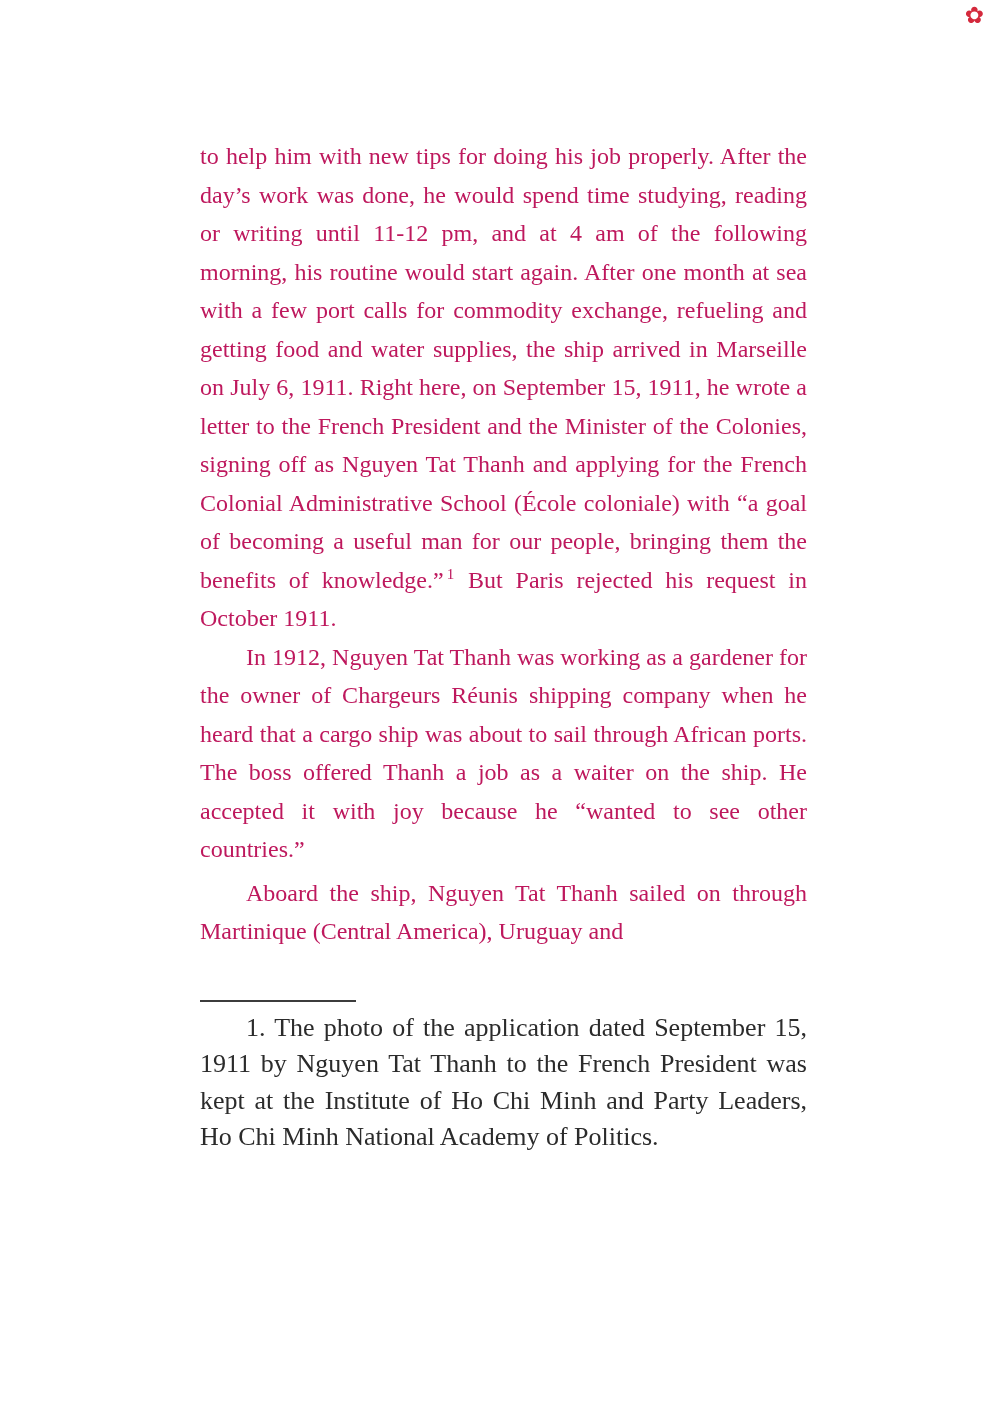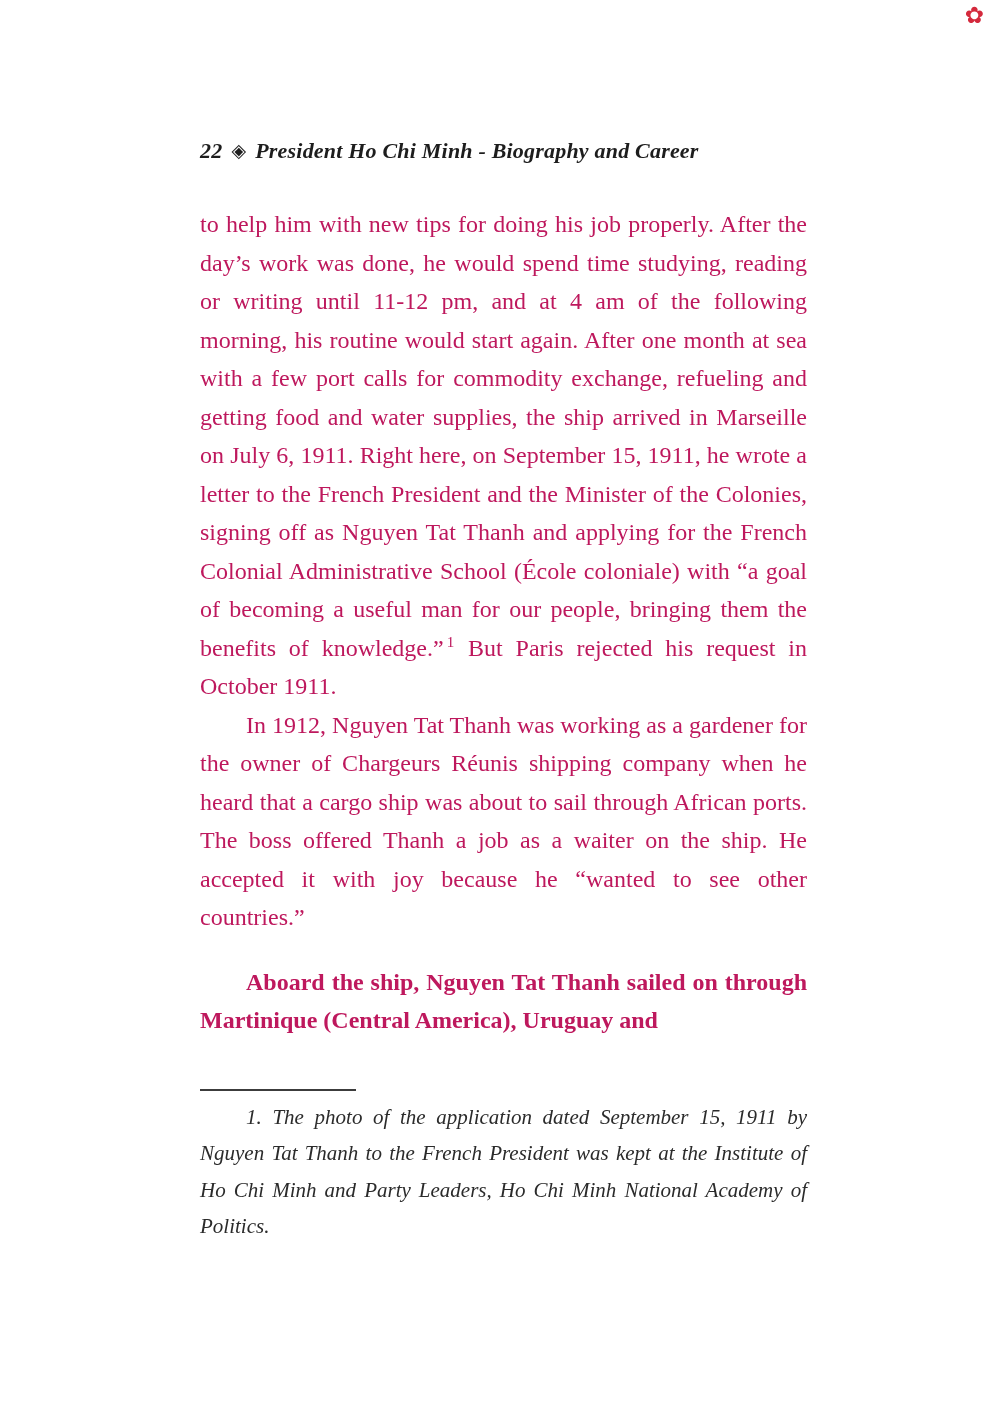--- a/index.html
+++ b/index.html
@@ -50,57 +50,53 @@
   }
   .body-text p {
     margin: 0;
     font-size: 24px;
     line-height: 38.5px;
     text-align: justify;
     color: #be185d;
   }
   .body-text p.indent { text-indent: 46px; }
   .body-text p.p2 { }
-  .body-text p.p3 { margin-top: 26px; font-weight: bold; }
+  .body-text p.p3 { margin-top: 5px; }
   sup.fnref {
     font-size: 15px;
     line-height: 0;
     vertical-align: super;
     margin-left: 3px;
     margin-right: 1px;
   }
   .fn-rule {
     width: 156px;
     height: 0;
     border: 0;
     border-top: 2px solid #3c3c3c;
     margin: 49px 0 0 0;
   }
   .footnote {
     margin: 8px 0 0 0;
-    font-size: 21px;
+    font-size: 26px;
     line-height: 36.5px;
     text-align: justify;
     text-indent: 46px;
     color: #2b2b2b;
-    font-style: italic;
   }
 </style>
 </head>
 <body>
 
 <div class="page">
 
   <div class="flower-ornament">✿</div>
 
   <div class="content">
 
-    <div class="running-header">
-      <span class="pagenum">22</span><span class="diamond">◈</span><span>President Ho Chi Minh - Biography and Career</span>
-    </div>
 
     <div class="body-text">
       <p class="p1"><span>to help him with new tips for doing his job properly. After the day’s work was done, he would spend time studying, reading or writing until 11-12 pm, and at 4 am of the following morning, his routine would start again. After one month at sea with a few port calls for commodity exchange, refueling and getting food and water supplies, the ship arrived in Marseille on July 6, 1911. Right here, on September 15, 1911, he wrote a letter to the French President and the Minister of the Colonies, signing off as Nguyen Tat Thanh and applying for the French Colonial Administrative School (École coloniale) with “a goal of becoming a useful man for our people, bringing them the benefits of knowledge.”</span><sup class="fnref">1</sup><span> But Paris rejected his request in October 1911.</span></p>
 
       <p class="indent p2">In 1912, Nguyen Tat Thanh was working as a gardener for the owner of Chargeurs Réunis shipping company when he heard that a cargo ship was about to sail through African ports. The boss offered Thanh a job as a waiter on the ship. He accepted it with joy because he “wanted to see other countries.”</p>
 
       <p class="indent p3">Aboard the ship, Nguyen Tat Thanh sailed on through Martinique (Central America), Uruguay and</p>
     </div>
 
     <hr class="fn-rule">

